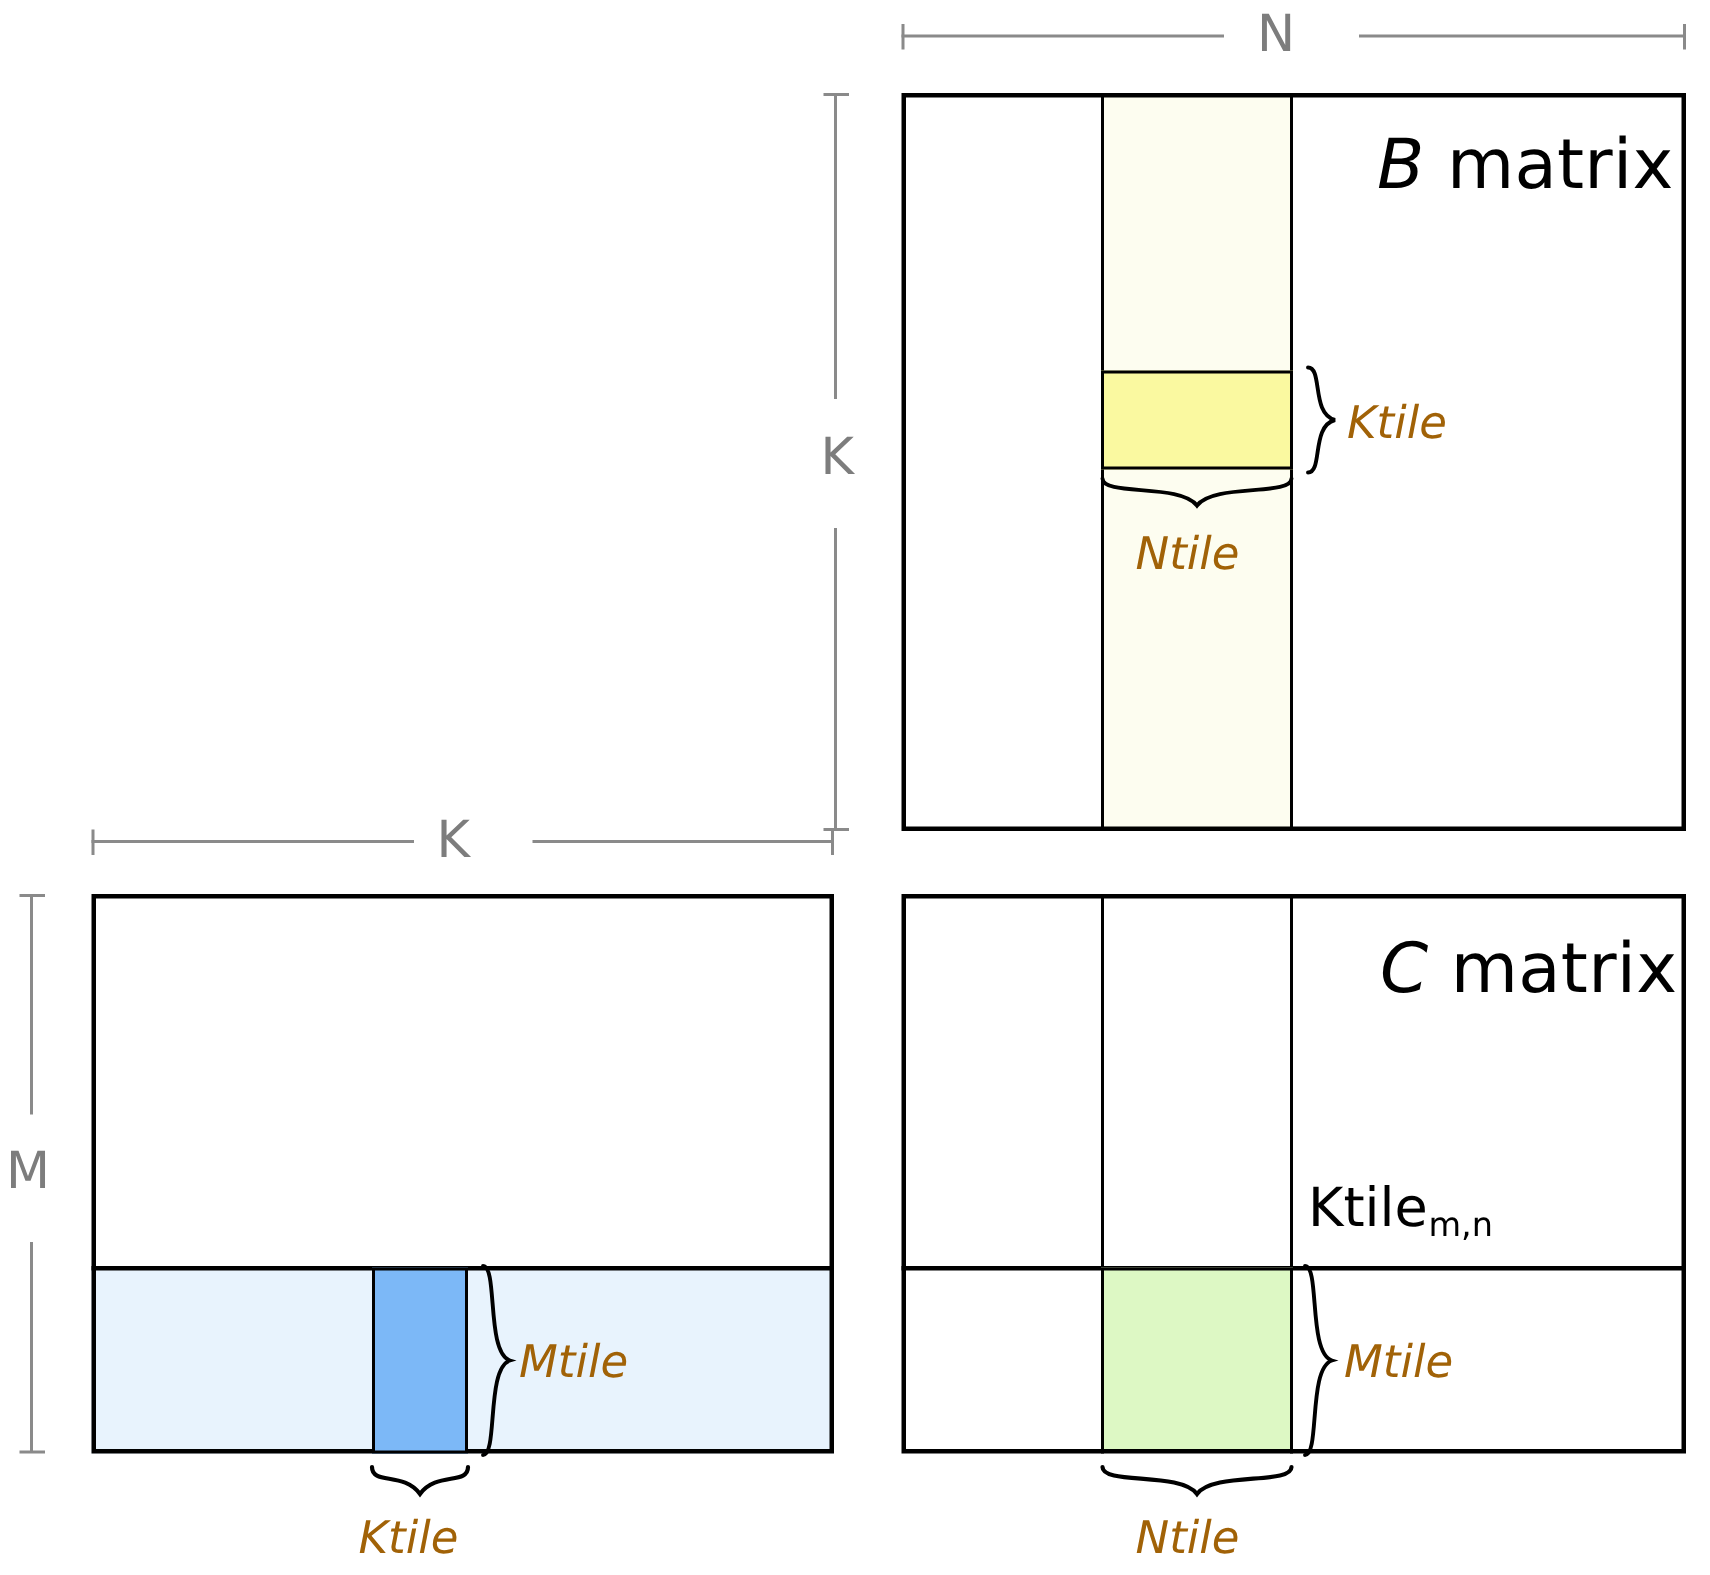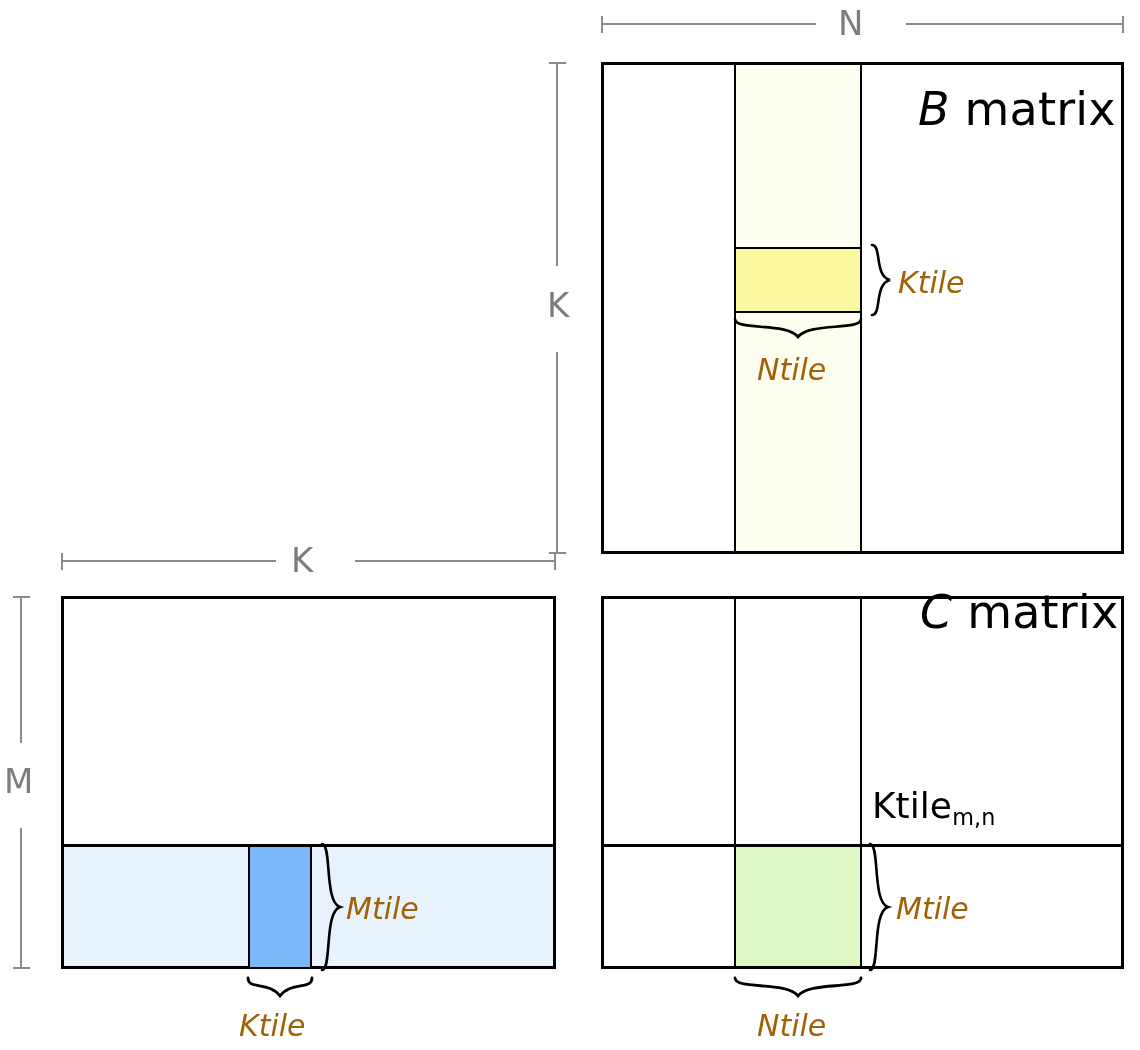--- a/index.html
+++ b/index.html
@@ -170,21 +170,21 @@
   <svg class="brace" width="70" height="30" style="left:245px; top:974px;" viewBox="0 0 70 30">
     <path d="M3 4 C 3 16, 24 7, 35 22 C 46 7, 67 16, 67 4" fill="none" stroke="#000000" stroke-width="2.8" stroke-linecap="round"></path>
   </svg>
   <div class="brace-label" style="left:239px; top:1008px;">Ktile</div>
 
   <div class="matrix-box" style="left:601px; top:596px; width:523px; height:373px; background:transparent;"></div>
   <div class="thin-line-v" style="left:734px; top:596px; height:373px;"></div>
   <div class="thin-line-v" style="left:860px; top:596px; height:373px;"></div>
   <div class="thin-line-h" style="left:601px; top:844px; width:523px;"></div>
 
-  <div class="matrix-title" style="left:920px; top:585px;text-align:right;">
+  <div class="matrix-title" style="left:920px; top:618px;text-align:right;">
     <span class="ital">C</span><span> matrix</span>
   </div>
 
   <div class="block-label" style="left:872px; top:785px;">
     <span>Ktile</span><sub>m,n</sub>
   </div>
 
   <div class="tile" style="left:734px; top:845px; width:128px; height:123px; background:#ddf8c4;"></div>
 
   <svg class="brace" width="30" height="130" style="left:866px; top:842px;" viewBox="0 0 30 130">

